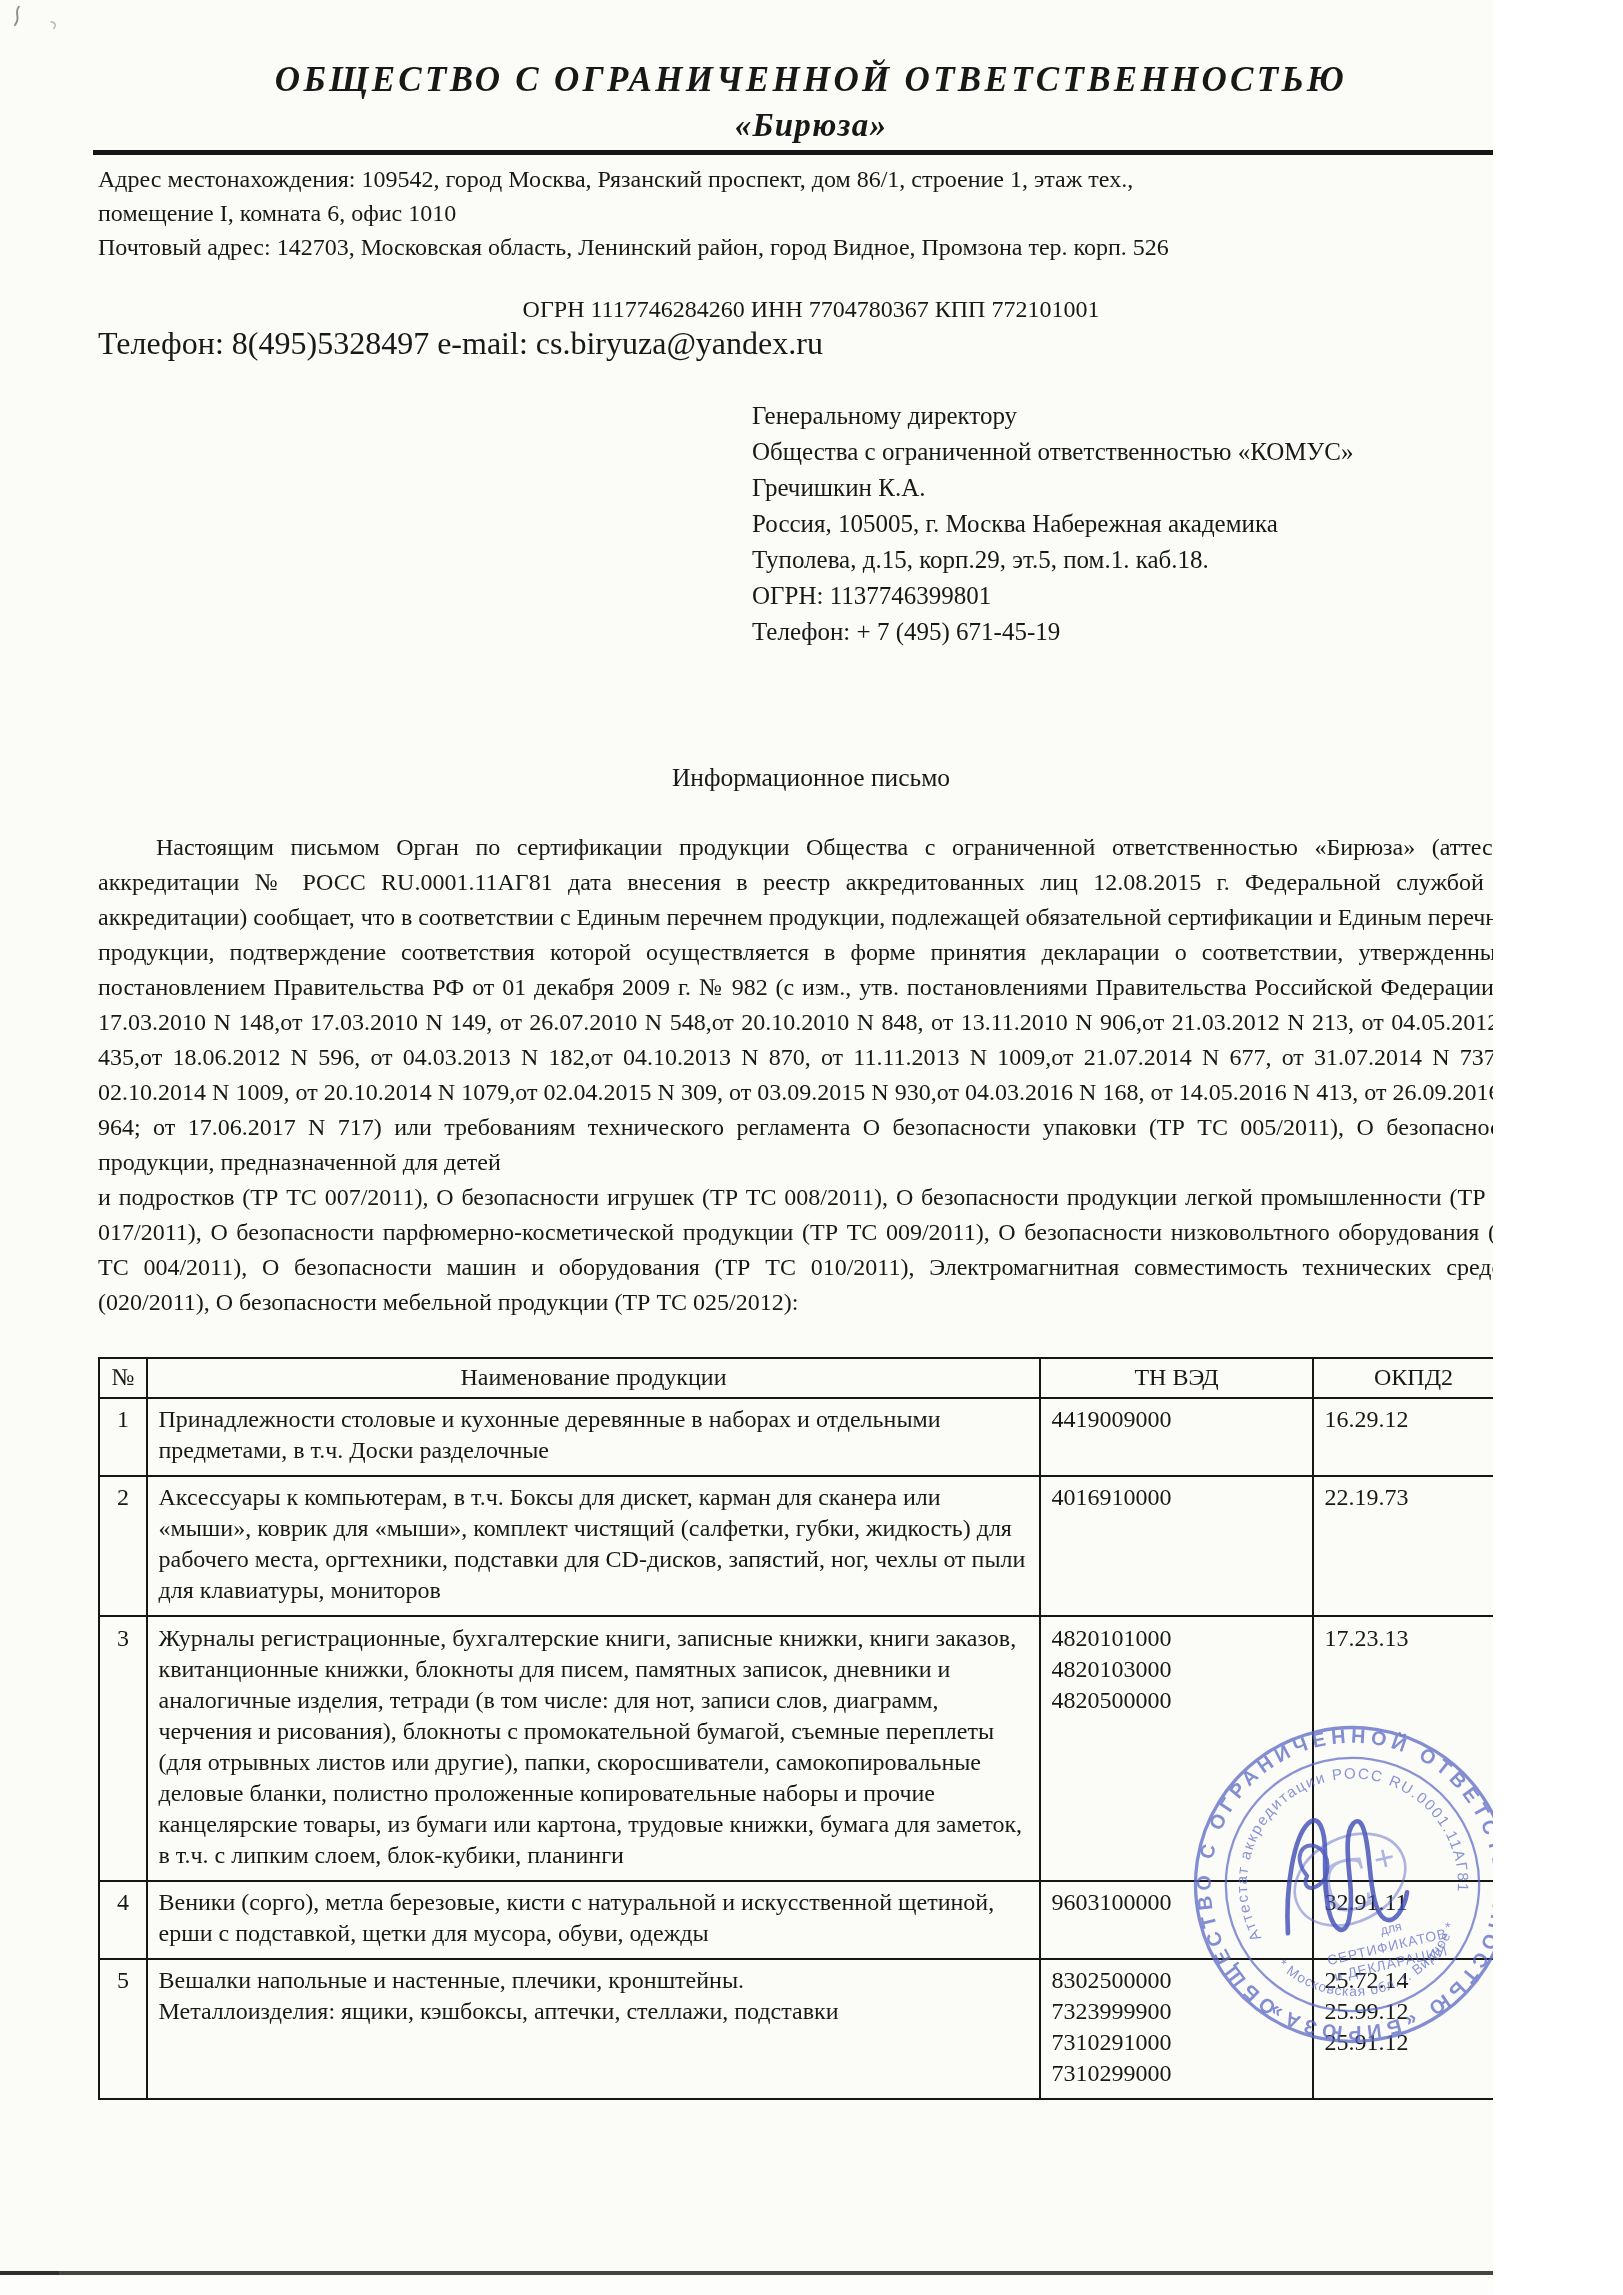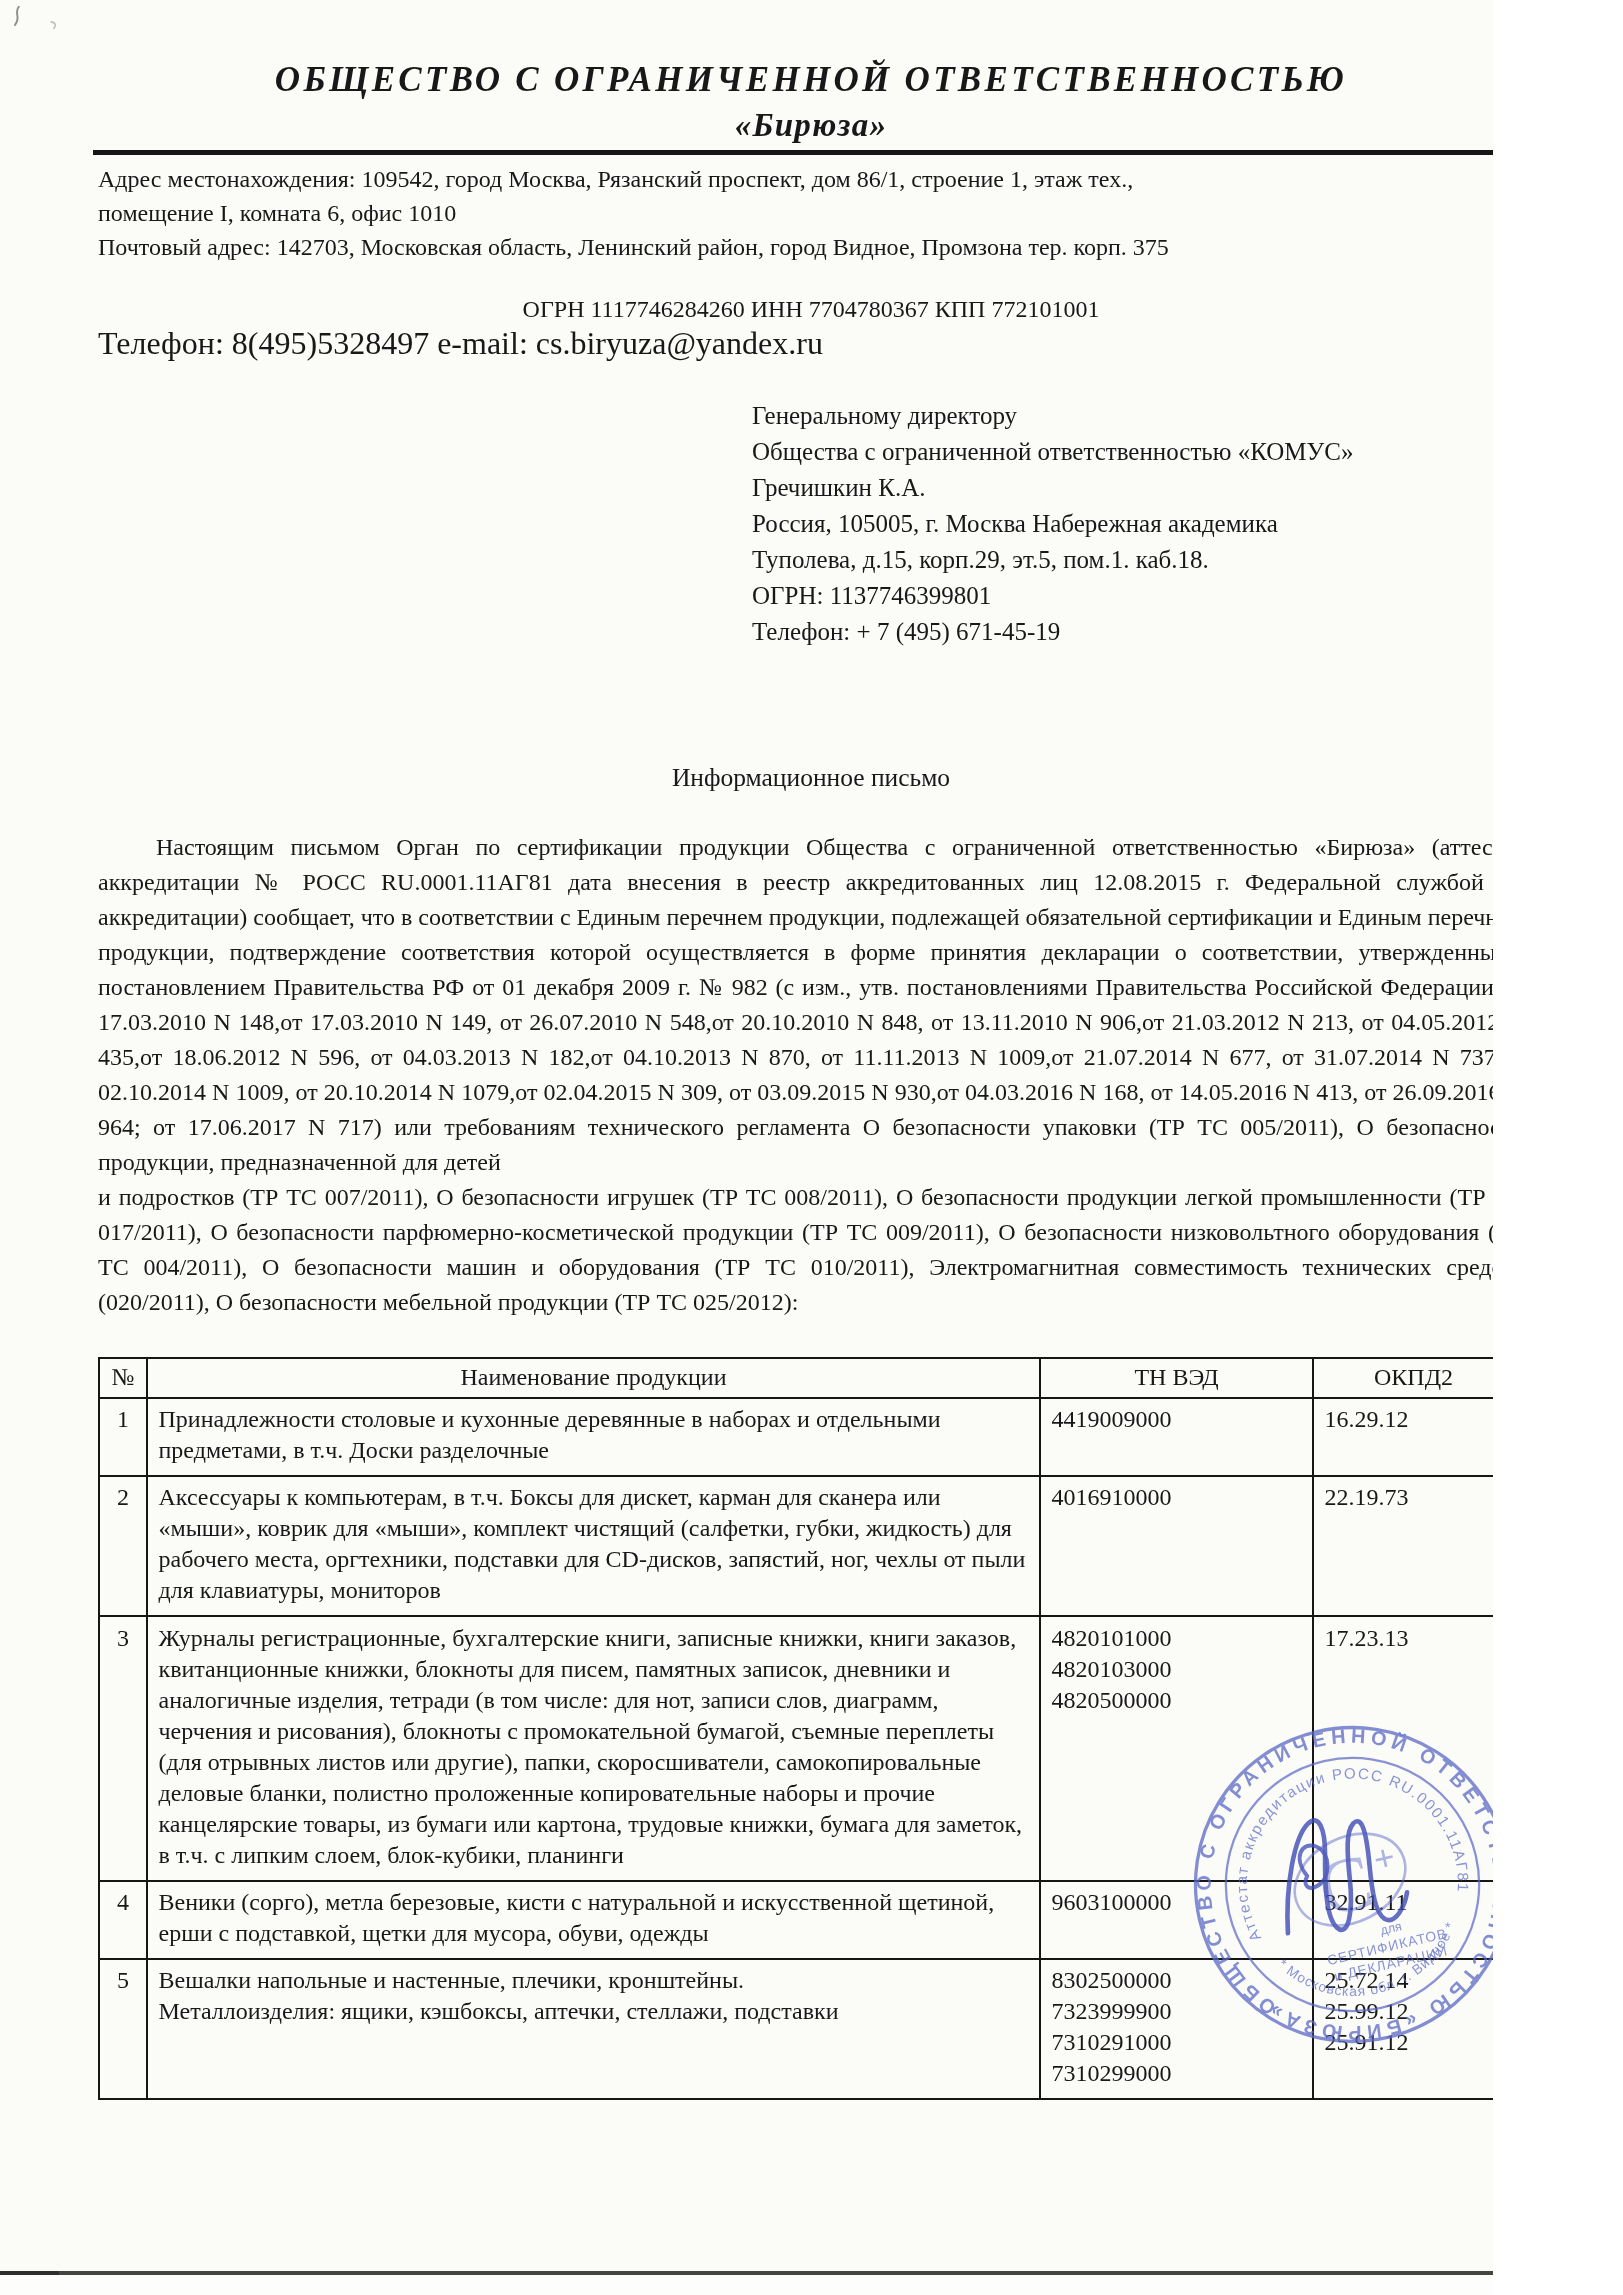--- a/index.html
+++ b/index.html
@@ -45,21 +45,21 @@
   </svg>
 
   <div class="content">
     <div class="org-name">ОБЩЕСТВО С ОГРАНИЧЕННОЙ ОТВЕТСТВЕННОСТЬЮ</div>
     <div class="org-short">«Бирюза»</div>
     <div class="head-rule"></div>
 
     <div class="addr">
       <div>Адрес местонахождения: 109542, город Москва, Рязанский проспект, дом 86/1, строение 1, этаж тех.,</div>
       <div>помещение I, комната 6, офис 1010</div>
-      <div>Почтовый адрес: 142703, Московская область, Ленинский район, город Видное, Промзона тер. корп. 375</div>
+      <div>Почтовый адрес: 142703, Московская область, Ленинский район, город Видное, Промзона тер. корп. 526</div>
     </div>
     <div class="reg">ОГРН 1117746284260 ИНН 7704780367 КПП 772101001</div>
     <div class="contact">Телефон: 8(495)5328497 e-mail: cs.biryuza@yandex.ru</div>
 
 
     <div class="recipient">
       <div>Генеральному директору</div>
       <div>Общества с ограниченной ответственностью «КОМУС»</div>
       <div>Гречишкин К.А.</div>
       <div>Россия, 105005, г. Москва Набережная академика</div>

